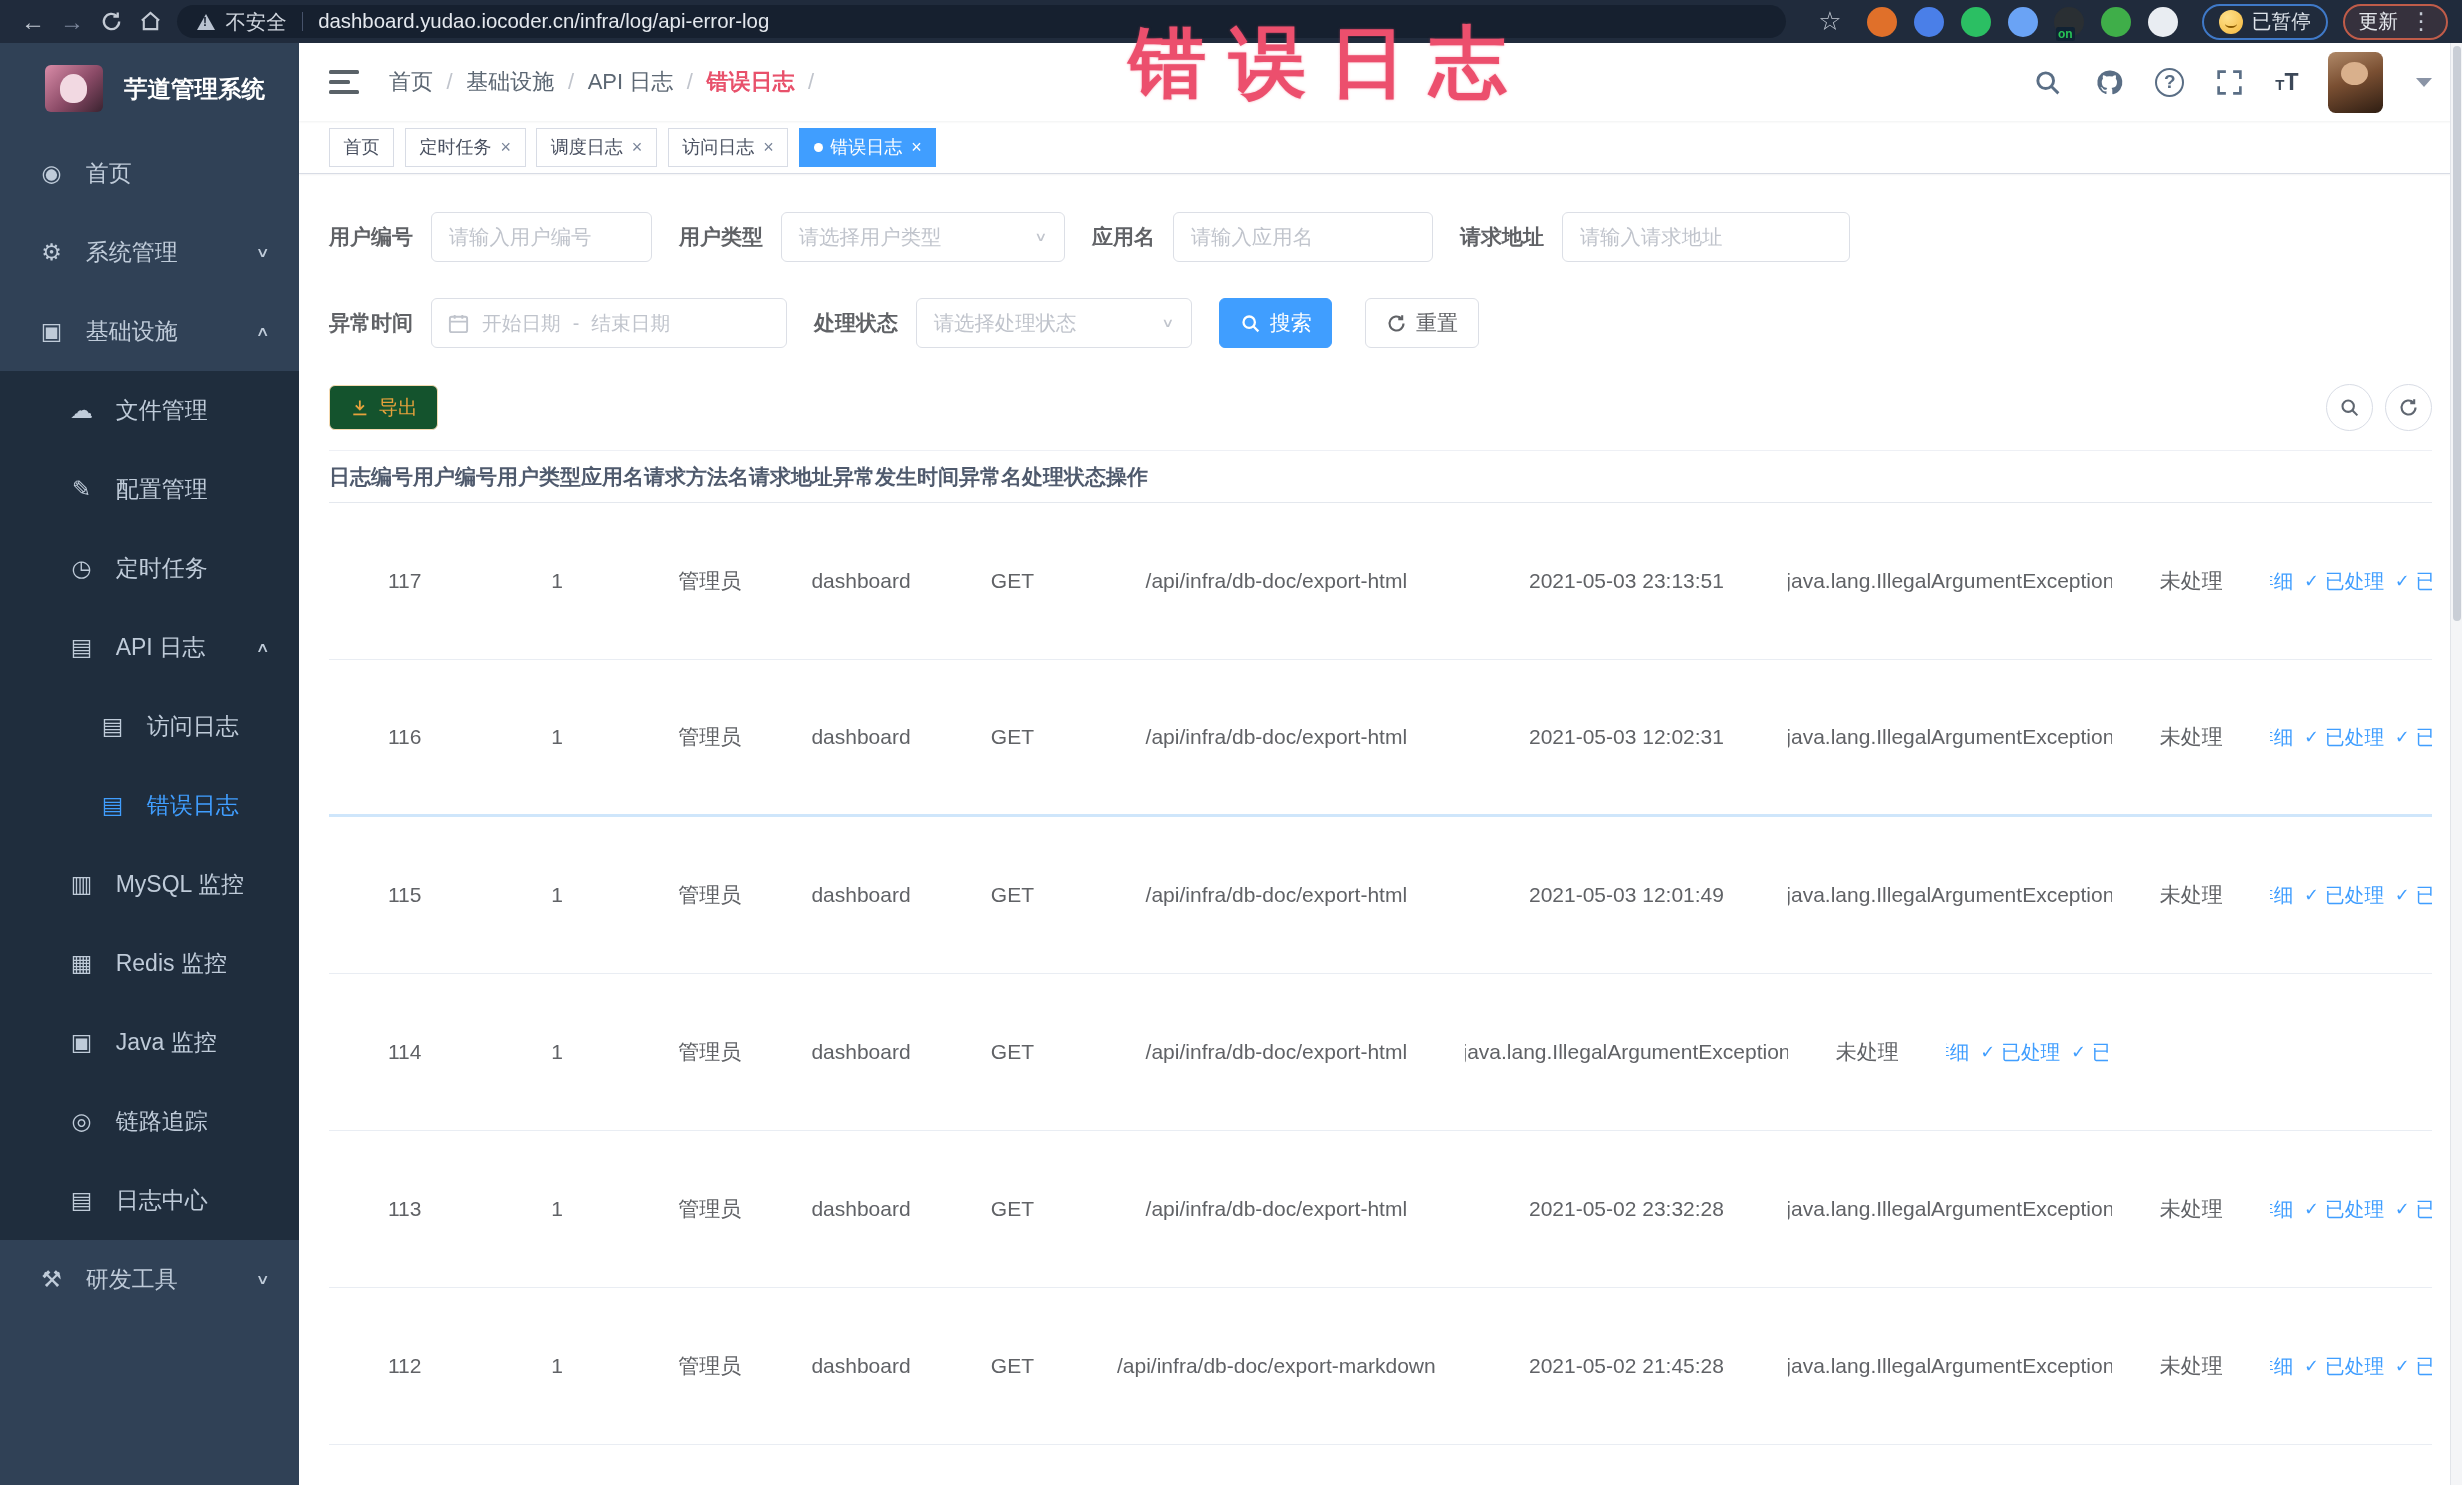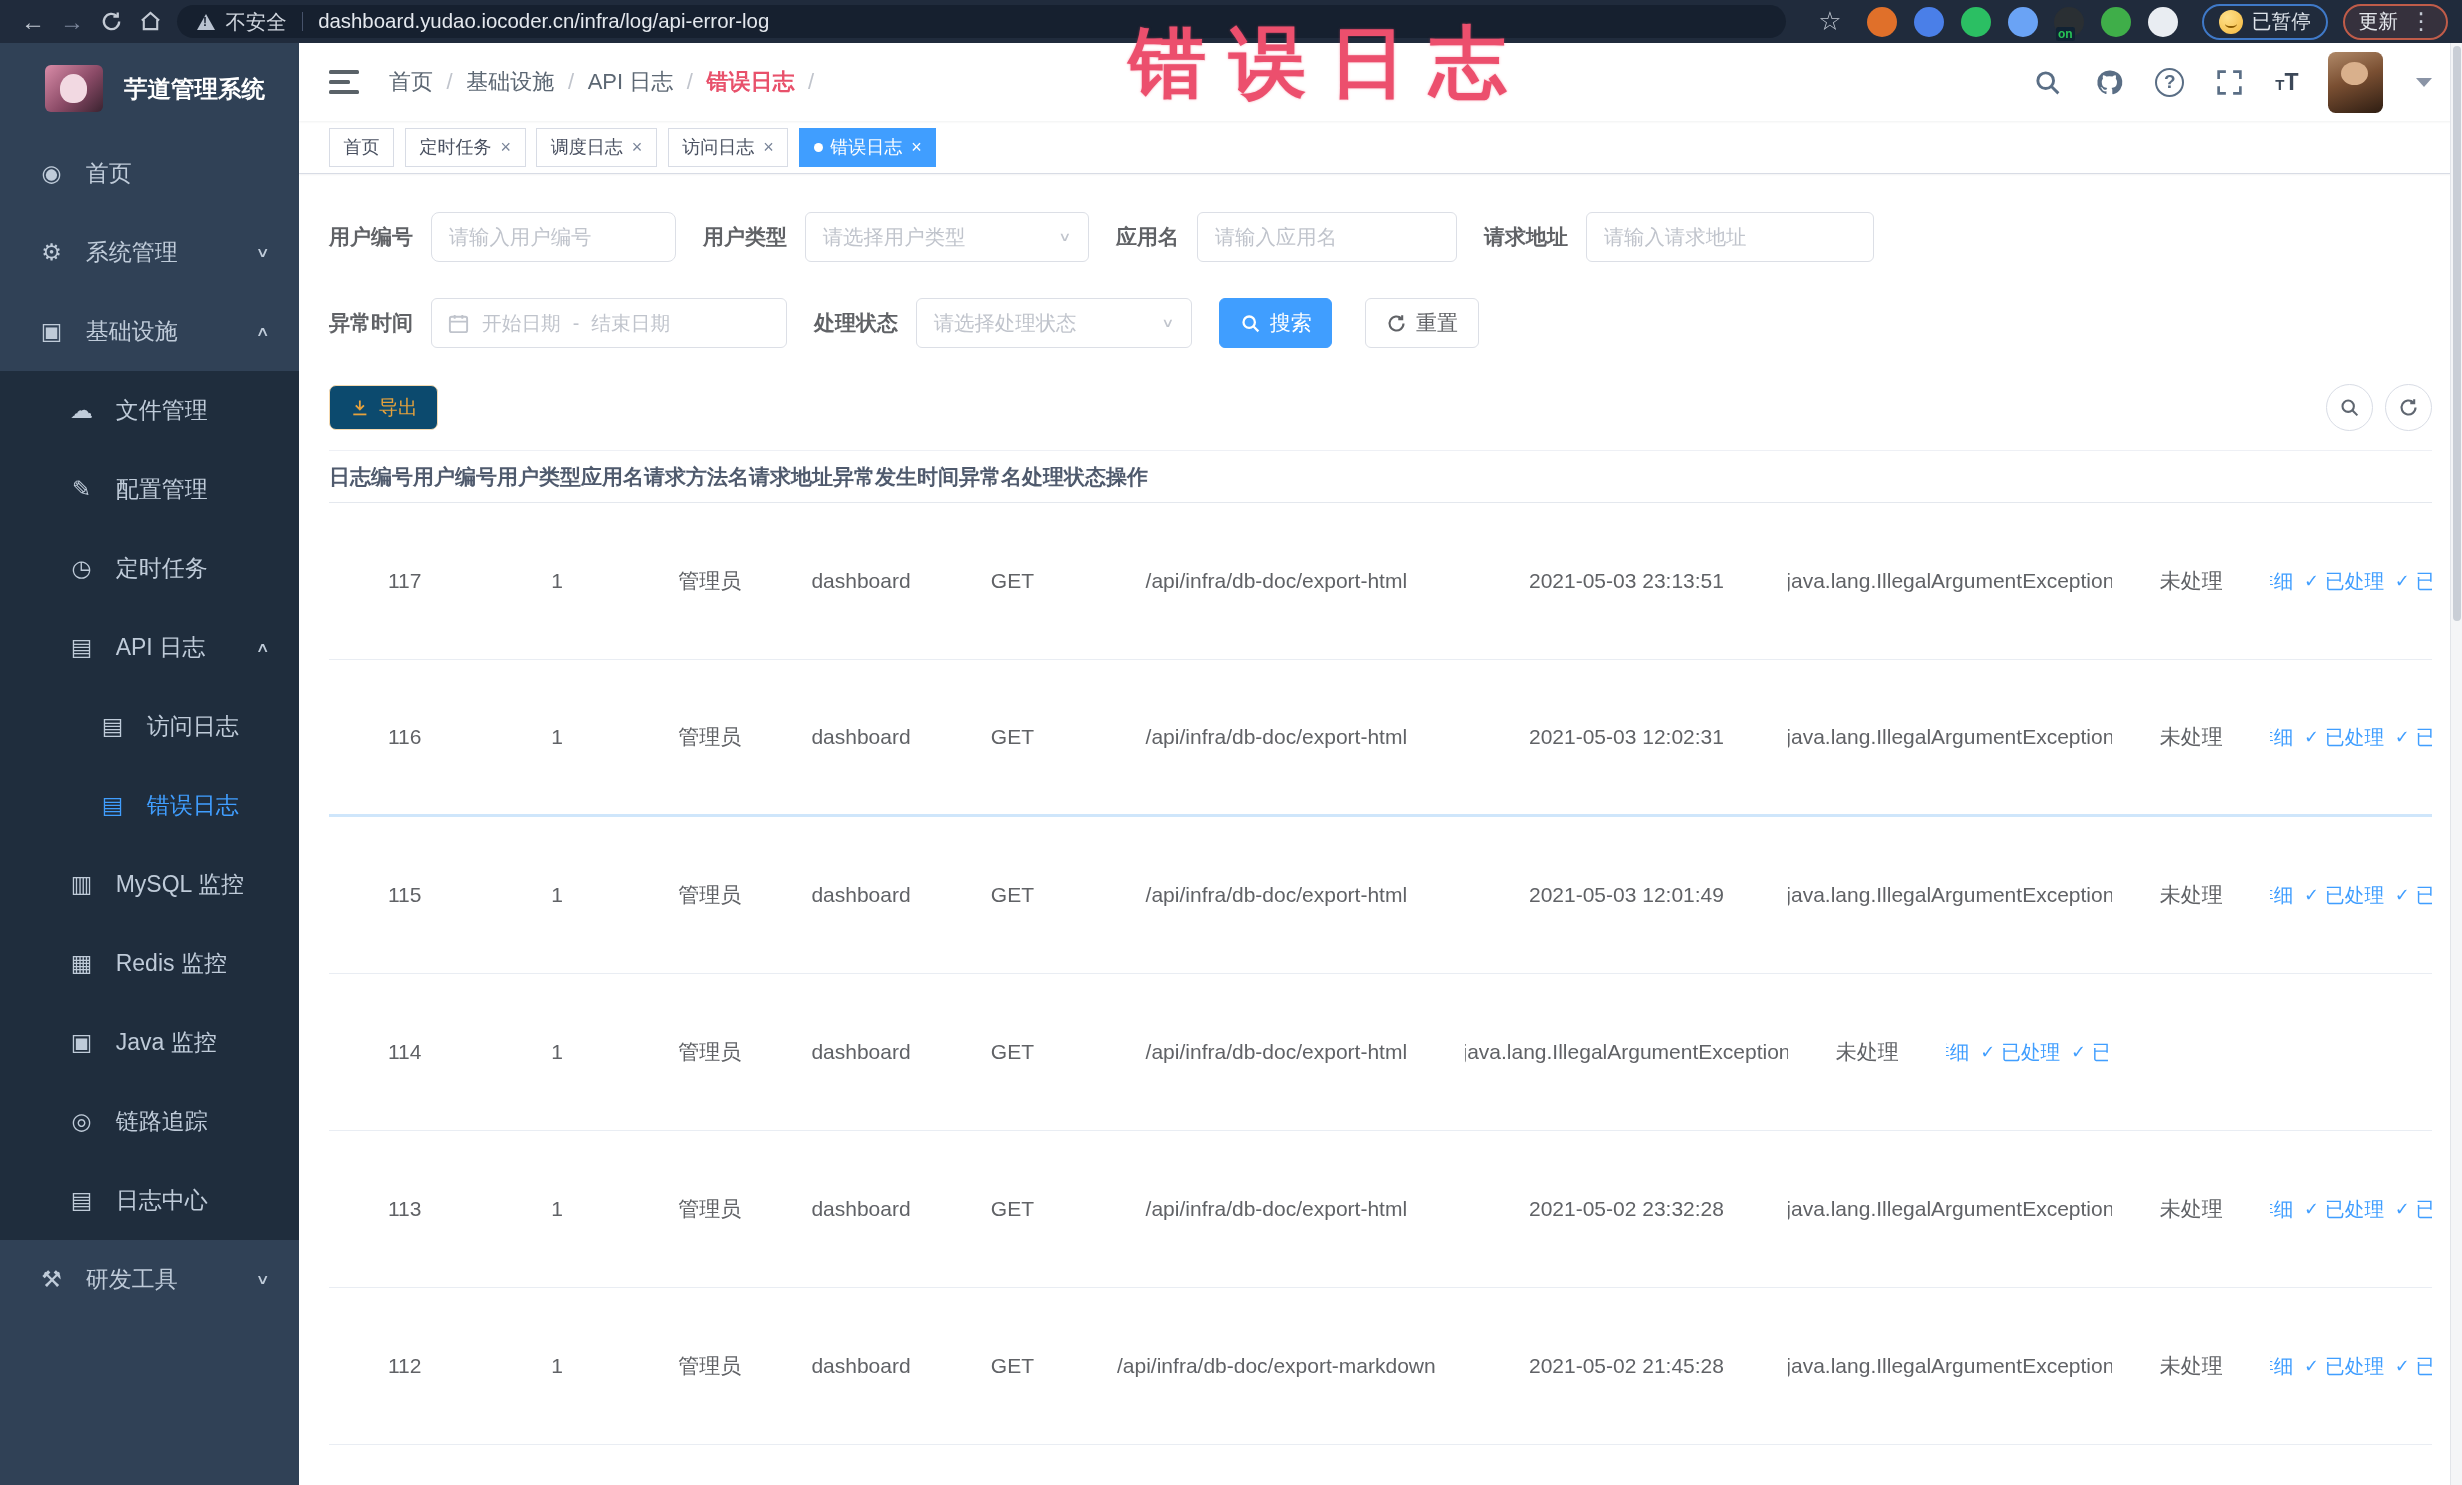--- a/index.html
+++ b/index.html
@@ -72,34 +72,34 @@
   .tab.active .tab-close { color:#fff; }
 
   
   .content { flex:1 1 auto; background:#fff; padding:0 30px; position:relative; }
   .filter-row { display:flex; align-items:center; margin-top:38px; }
   .filter-row.second { margin-top:36px; }
   .f-item { display:flex; align-items:center; margin-right:27px; }
   .f-label { font-size:21px; font-weight:700; color:#606266; margin-right:18px; white-space:nowrap; }
   .t-input { height:50px; border:1.5px solid #dcdfe6; border-radius:6px; font-size:20.4px; color:#606266; padding:0 16.7px; outline:none; font-family:inherit; }
   .t-input::placeholder { color:#c0c4cc; }
-  .w1 { width:245px;border-radius:8px; } .w3 { width:260px; } .w4 { width:288px; }
+  .w1 { width:221px; } .w3 { width:260px; } .w4 { width:288px; }
   .sel { height:50px; border:1.5px solid #dcdfe6; border-radius:6px; display:flex; align-items:center; padding:0 16.7px; color:#c0c4cc; font-size:20.4px; background:#fff; cursor:pointer; }
   .sel .sel-arrow { margin-left:auto; color:#c0c4cc; font-size:18px; transform:scaleY(.7); }
   .sel.w2 { width:284px; } .sel.w5 { width:276px;gap:46px; }
   .daterange { width:356px; height:50px; border:1.5px solid #dcdfe6; border-radius:6px; display:flex; align-items:center; padding:0 15px; gap:12px; color:#c0c4cc; font-size:19.7px; background:#fff; }
   .daterange svg { width:23px; height:23px; color:#c0c4cc; flex:none; }
   .daterange .dr-sep { color:#c0c4cc; }
   .btn { height:50px; border-radius:6px; font-size:21px; display:inline-flex; align-items:center; gap:9px; padding:0 19.7px; cursor:pointer; border:1.5px solid transparent; font-family:inherit; }
   .btn svg { width:21px; height:21px; }
   .btn-primary { background:#409eff; border-color:#409eff; color:#fff; }
   .btn-plain { background:#fff; border-color:#dcdfe6; color:#606266; }
   .btn-reset { margin-left:33px; }
   .toolbar-row { display:flex; align-items:center; margin-top:36px; }
-  .btn-export { height:45px; background:#0c4a6e; border-color:#f5dab1; color:#e6a23c; font-size:19.7px;border-radius:7px; }
+  .btn-export { height:45px; background:#14532d; border-color:#f5dab1; color:#e6a23c; font-size:19.7px; }
   .btn-export svg { width:19.7px; height:19.7px; }
   .round-btns { margin-left:auto; display:flex; gap:12px; }
   .round-btn { width:47px; height:47px; border-radius:50%; border:1.5px solid #d8dce5; background:#fff; display:flex; align-items:center; justify-content:center; color:#5f6670; cursor:pointer; }
   .round-btn svg { width:21px; height:21px; }
 
   
   .table { margin-top:19px; }
   .thead { display:flex; border-top:1.5px solid #eef0f5; border-bottom:1.5px solid #e4e8ee; height:53px; align-items:center; }
   .th { font-size:21px; font-weight:700; color:#4f5a6d; text-align:center; }
   .trow { display:flex; height:157px; align-items:stretch; border-bottom:1.5px solid #e9edf3; }

